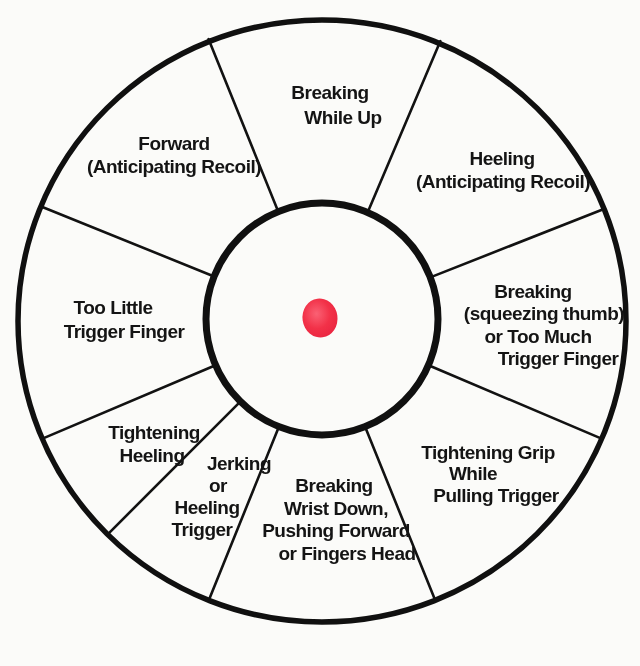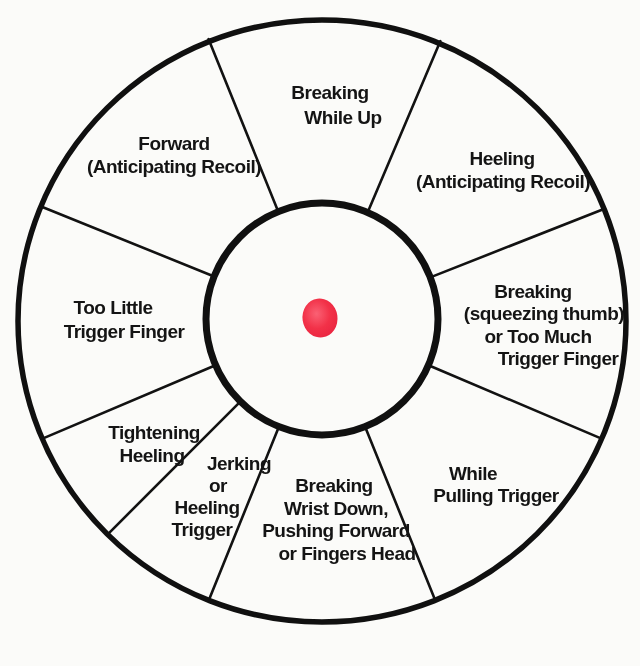--- a/index.html
+++ b/index.html
@@ -72,20 +72,21 @@
     </div>
 
     <div class="seg-label">
       <span class="line-label" style="left:516px;top:291px">Breaking</span>
       <span class="line-label" style="left:527px;top:313px">(squeezing thumb)</span>
       <span class="line-label" style="left:521px;top:336px">or Too Much</span>
       <span class="line-label" style="left:541px;top:358px">Trigger Finger</span>
     </div>
 
     <div class="seg-label">
+      <span class="line-label" style="left:471px;top:452px">Tightening Grip</span>
       <span class="line-label" style="left:456px;top:473px">While</span>
       <span class="line-label" style="left:479px;top:495px">Pulling Trigger</span>
     </div>
 
     <div class="seg-label">
       <span class="line-label" style="left:317px;top:485px">Breaking</span>
       <span class="line-label" style="left:319px;top:530px">Pushing Forward</span>
       <span class="line-label" style="left:319px;top:508px">Wrist Down,</span>
       <span class="line-label" style="left:330px;top:553px">or Fingers Head</span>
     </div>

